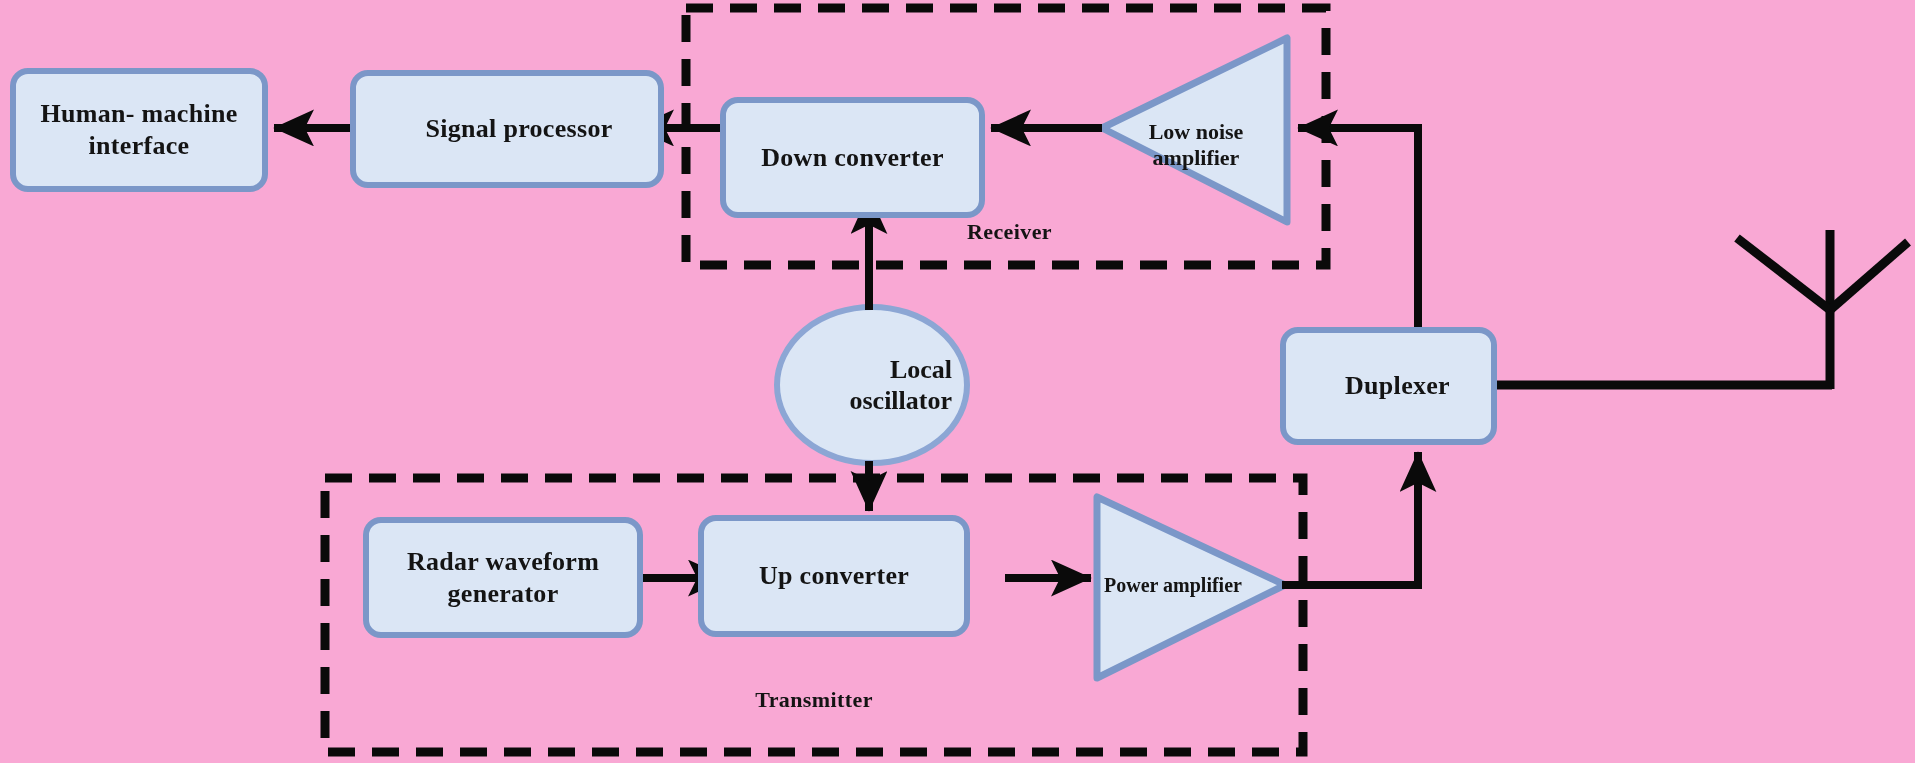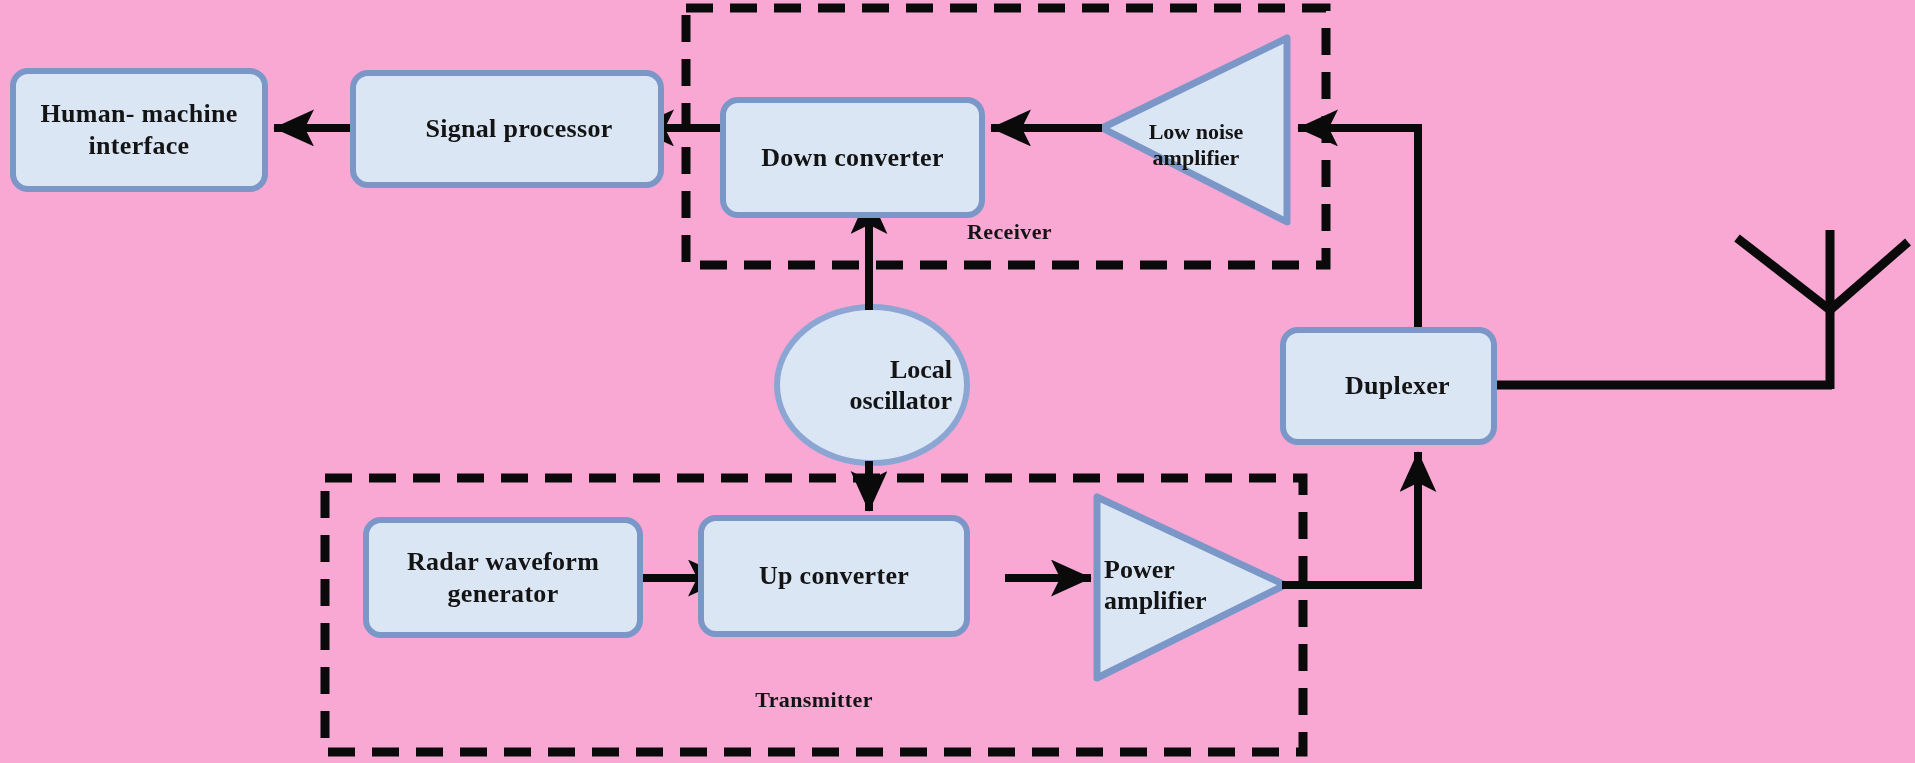--- a/index.html
+++ b/index.html
@@ -32,21 +32,21 @@
     font-weight:bold;font-size:26px;line-height:1.22;
     color:var(--text);letter-spacing:.3px;
     padding:4px 8px;
   }
   .freelabel{
     position:absolute;display:flex;align-items:center;justify-content:center;
     font-weight:bold;color:var(--text);text-align:center;line-height:1.2;
   }
   .group-label{font-size:22px;letter-spacing:.4px;}
   .tri-label{font-size:22px;}
-  .pa-label{font-size:26px;justify-content:flex-start;text-align:left;}
+  .pa-label{font-size:20px;justify-content:flex-start;text-align:left;}
   .lo-label{font-size:26px;text-align:right;}
 </style>
 </head>
 <body>
 
 <div class="canvas">
 
   <svg class="layer" viewBox="0 0 1915 763">
     <defs>
       <marker id="ah" markerUnits="strokeWidth" markerWidth="5.4" markerHeight="4.8" refX="5.0" refY="2.3" orient="auto">

